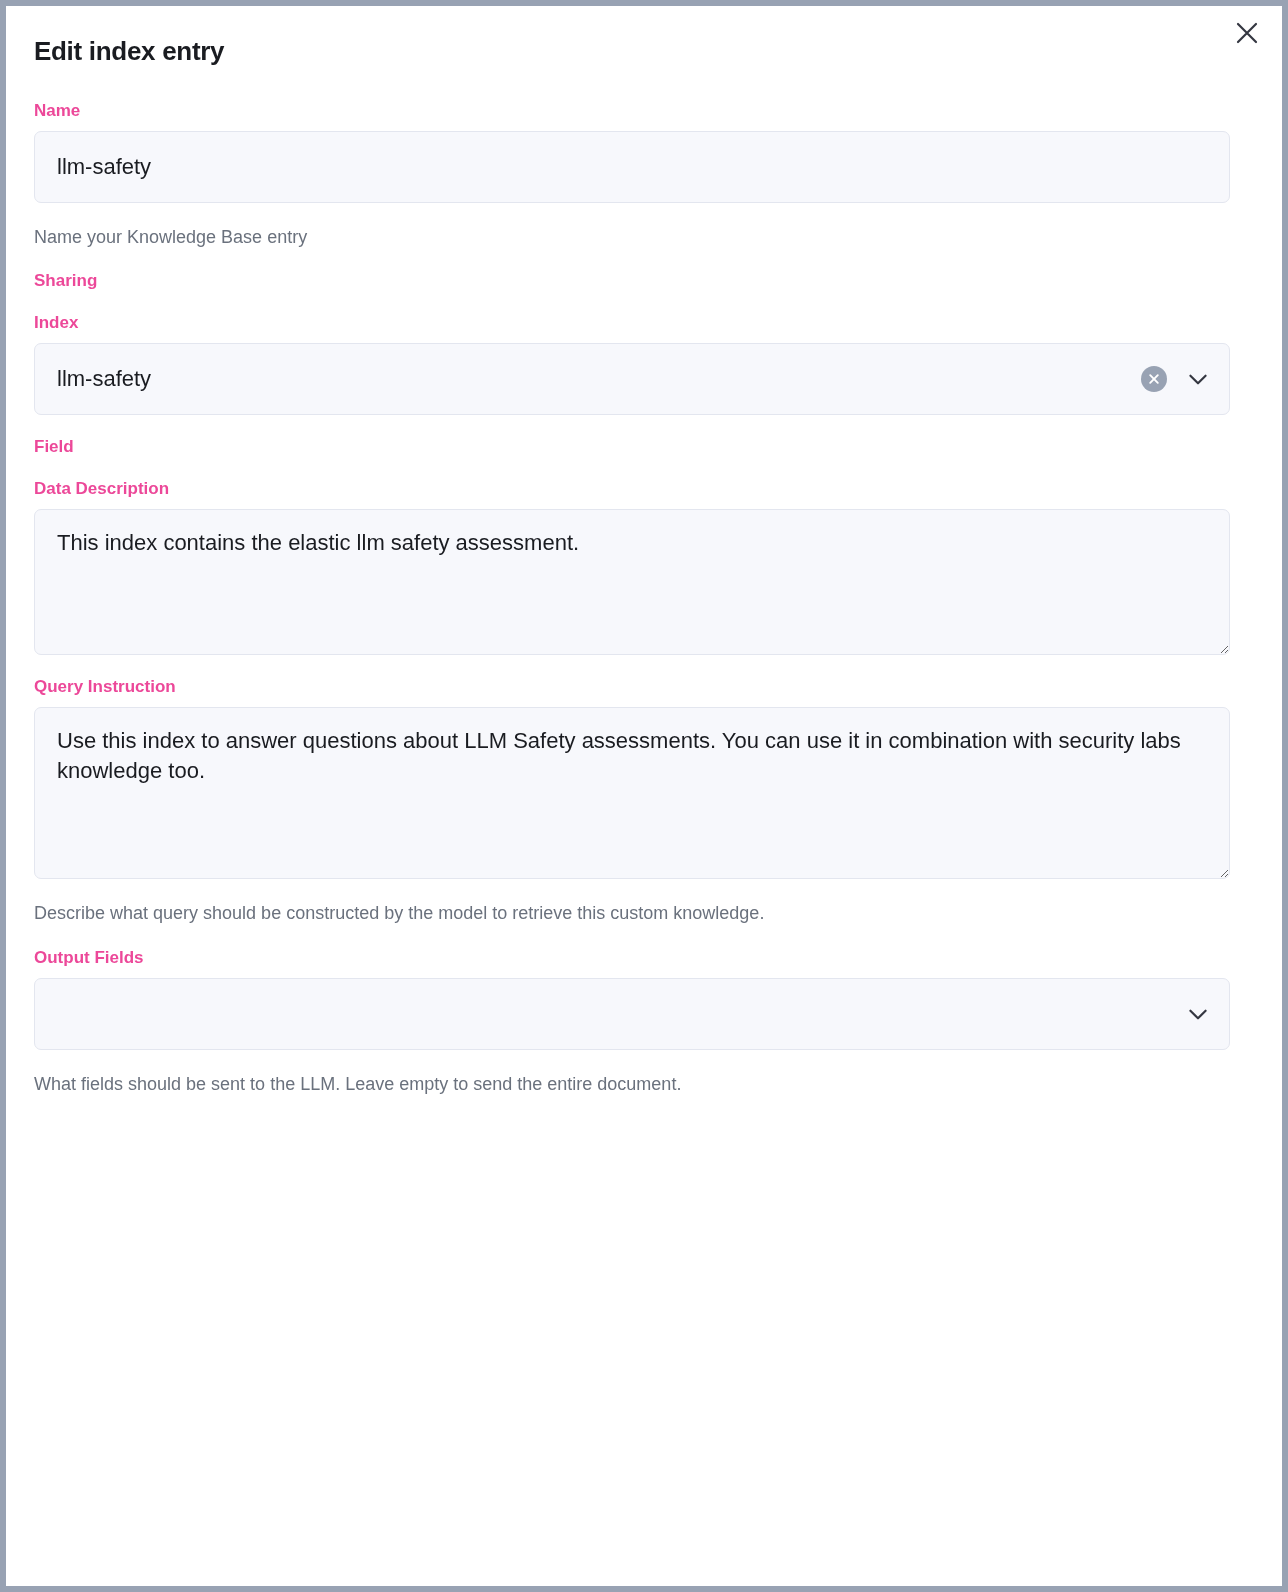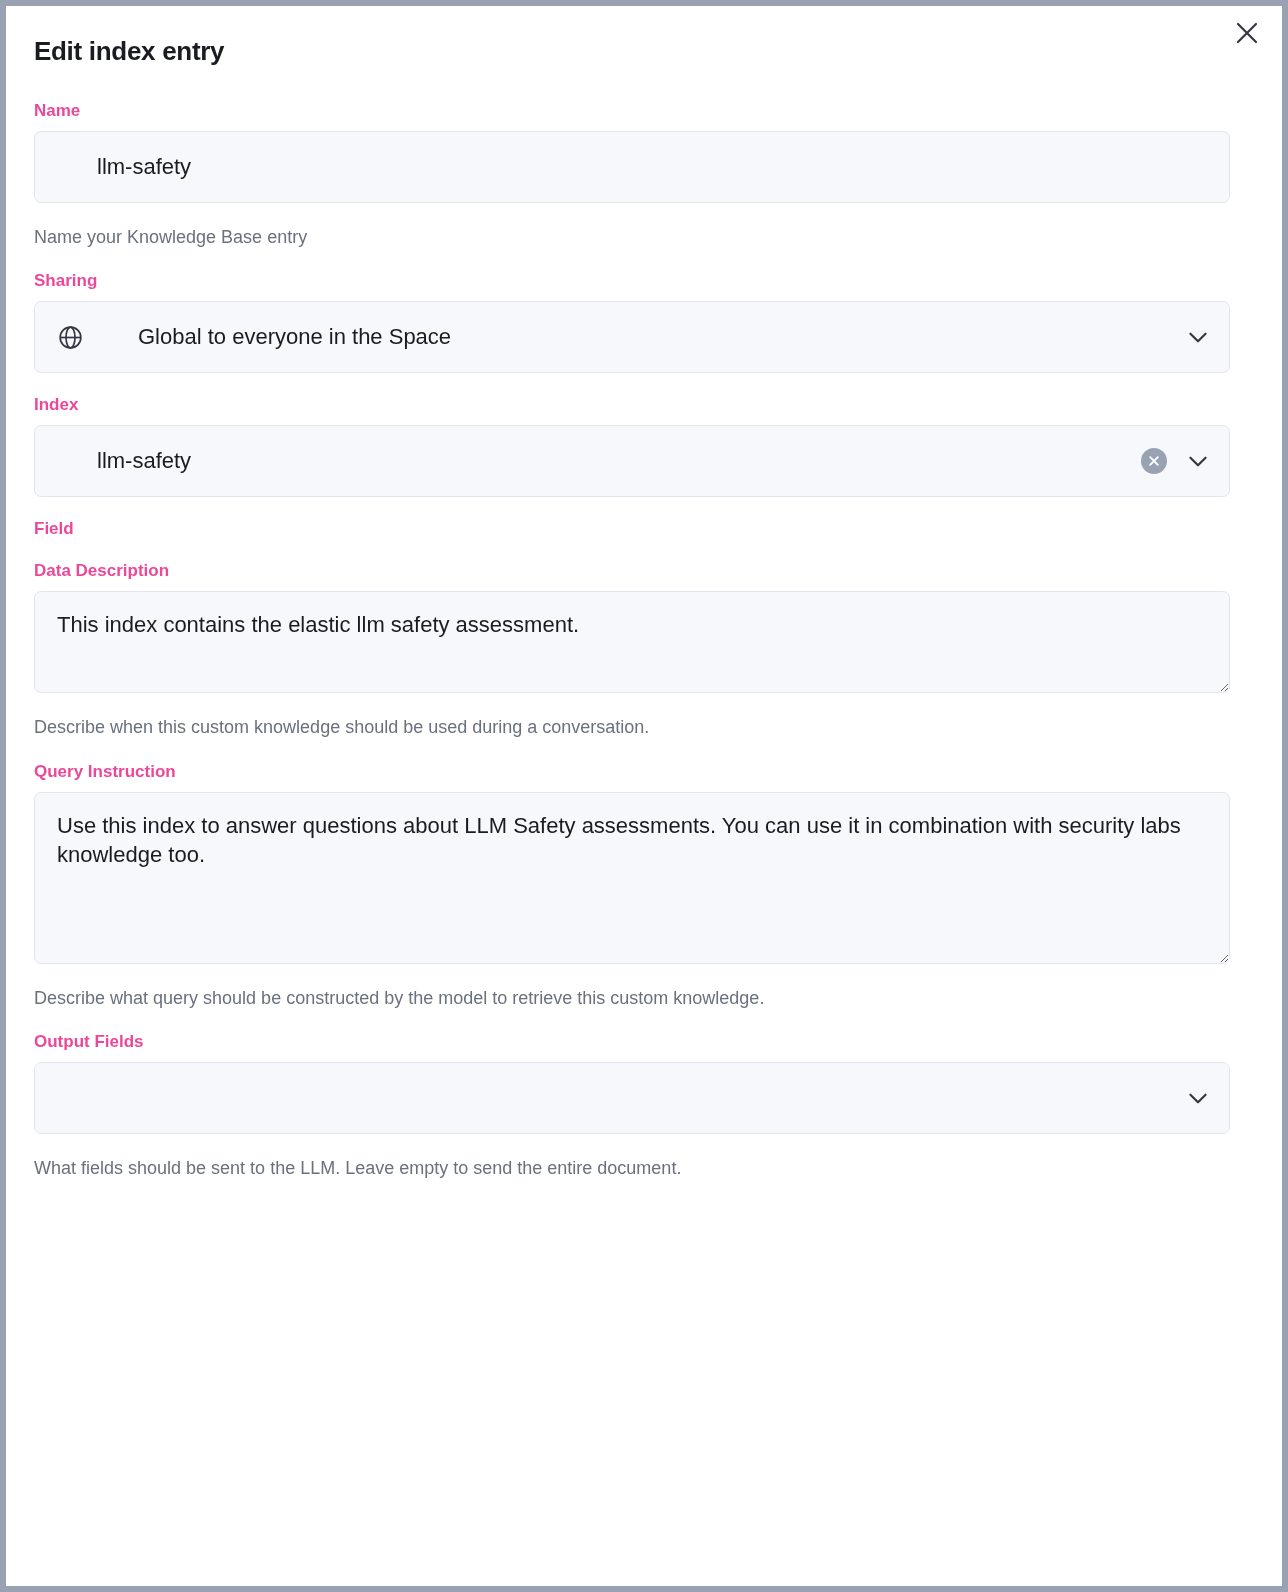--- a/index.html
+++ b/index.html
@@ -60,21 +60,21 @@
     border: 1px solid #e3e6ef;
     border-radius: 7px;
     height: 72px;
     display: flex;
     align-items: center;
     padding: 0 14px 0 22px;
     font-size: 22px;
     color: #1a1c21;
     position: relative;
   }
-  .control .value { flex: 1; white-space: nowrap; overflow: hidden; margin-left: 40px; }
+  .control .value { flex: 1; white-space: nowrap; overflow: hidden; }
   .control.with-icon .globe { margin-right: 14px; display: flex; align-items: center; }
   .help-text {
     font-size: 18px;
     color: #6a717d;
     margin-top: 22px;
     line-height: 1.35;
   }
   .chev {
     width: 34px;
     height: 34px;
@@ -107,21 +107,21 @@
     border-radius: 7px;
     padding: 18px 22px;
     font-size: 22px;
     font-family: "Liberation Sans", sans-serif;
     color: #1a1c21;
     line-height: 1.35;
     resize: vertical;
     outline: none;
     display: block;
   }
-  textarea.desc { height: 102px; }
+  textarea.desc { height: 146px; }
   textarea.query { height: 172px; }
 </style>
 </head>
 <body>
 
 <div class="screen">
   <div class="modal">
 
     <div class="close-btn">
       <svg width="26" height="26" viewBox="0 0 26 26" aria-hidden="true">
@@ -136,35 +136,20 @@
       <div class="field-row">
         <span class="field-label">Name</span>
         <div class="control">
           <span class="value">llm-safety</span>
         </div>
         <div class="help-text">Name your Knowledge Base entry</div>
       </div>
 
       <div class="field-row">
         <span class="field-label">Sharing</span>
-        <div class="control with-icon">
-          <span class="globe">
-            <svg width="27" height="27" viewBox="0 0 24 24" aria-hidden="true">
-              <circle cx="12" cy="12" r="9.2" fill="none" stroke="#343741" stroke-width="1.5"></circle>
-              <ellipse cx="12" cy="12" rx="4" ry="9.2" fill="none" stroke="#343741" stroke-width="1.5"></ellipse>
-              <path d="M2.8 12 H21.2" stroke="#343741" stroke-width="1.5" fill="none"></path>
-            </svg>
-          </span>
-          <span class="value">Global to everyone in the Space</span>
-          <span class="chev">
-            <svg width="26" height="26" viewBox="0 0 24 24" aria-hidden="true">
-              <path d="M5 9 L12 16 L19 9" fill="none" stroke="#343741" stroke-width="2" stroke-linecap="round" stroke-linejoin="round"></path>
-            </svg>
-          </span>
-        </div>
       </div>
 
       <div class="field-row">
         <span class="field-label">Index</span>
         <div class="control">
           <span class="value">llm-safety</span>
           <span class="clear-badge">
             <svg width="14" height="14" viewBox="0 0 14 14" aria-hidden="true">
               <path d="M3.2 3.2 L10.8 10.8 M10.8 3.2 L3.2 10.8" stroke="#ffffff" stroke-width="1.9" stroke-linecap="round" fill="none"></path>
             </svg>
@@ -177,21 +162,20 @@
         </div>
       </div>
 
       <div class="field-row">
         <span class="field-label">Field</span>
       </div>
 
       <div class="field-row">
         <span class="field-label">Data Description</span>
         <textarea class="ta desc" style="">This index contains the elastic llm safety assessment.</textarea>
-        <div class="help-text">Describe when this custom knowledge should be used during a conversation.</div>
       </div>
 
       <div class="field-row">
         <span class="field-label">Query Instruction</span>
         <textarea class="ta query" style="">Use this index to answer questions about LLM Safety assessments. You can use it in combination with security labs knowledge too.</textarea>
         <div class="help-text">Describe what query should be constructed by the model to retrieve this custom knowledge.</div>
       </div>
 
       <div class="field-row">
         <span class="field-label">Output Fields</span>

